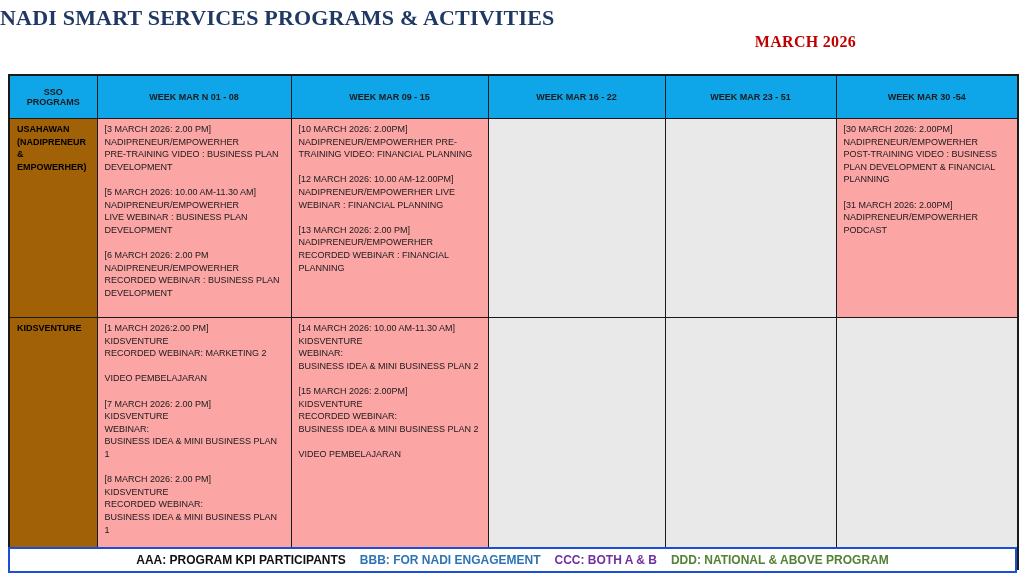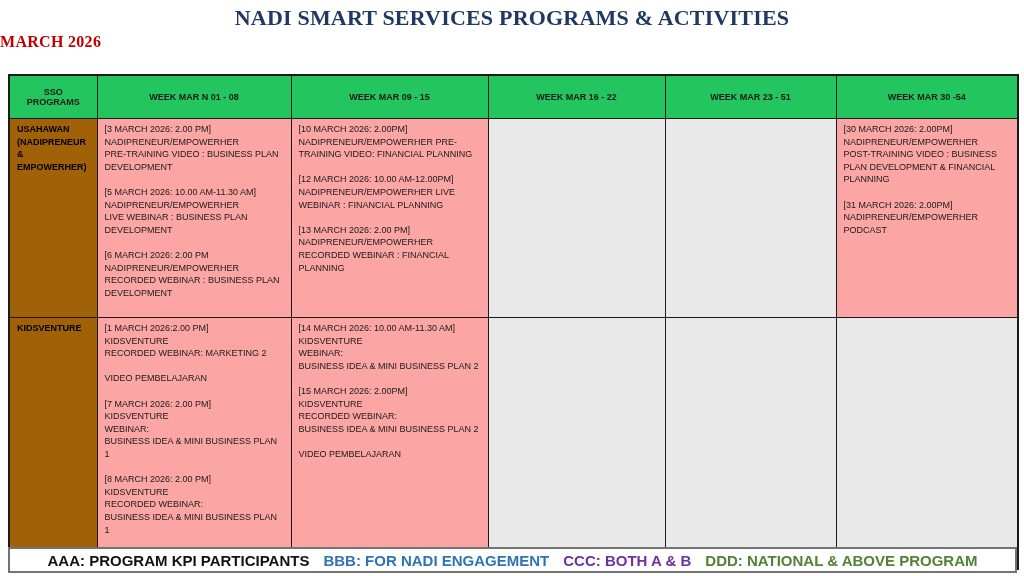--- a/index.html
+++ b/index.html
@@ -5,46 +5,46 @@
   html, body { margin: 0; padding: 0; }
   body {
     width: 1024px; height: 576px;
     background: #ffffff;
     font-family: "Liberation Sans", sans-serif;
     position: relative;
     overflow: hidden;
   }
   .page-title {
     position: absolute; top: 5px; left: 0; width: 1024px;
-    text-align: center;
+    text-align: left;
     font-family: "Liberation Serif", serif;
     font-weight: bold; font-size: 22px;
     color: #1F3864; letter-spacing: 0.2px;
   }
   .page-subtitle {
     position: absolute; top: 33px; left: 0; width: 856px;
-    text-align: left;
+    text-align: right;
     font-family: "Liberation Serif", serif;
     font-weight: bold; font-size: 16px;
     color: #C00000; letter-spacing: 0.3px;
   }
   table.schedule {
     position: absolute; top: 74px; left: 8px;
     border-collapse: collapse; table-layout: fixed;
     width: 1009px;
     border: 2px solid #1a1a1a;
   }
   table.schedule th, table.schedule td {
     border: 1px solid #1a1a1a;
     padding: 4px 7px;
     vertical-align: top;
     font-size: 9px;
   }
   table.schedule th {
-    background: #22c55e;
+    background: #0ea5e9;
     font-weight: bold; color: #1a1a1a;
     text-align: center; vertical-align: middle;
     height: 14px; padding: 11px;
   }
   td.label-cell {
     background: #a16207;
     font-weight: bold;
     vertical-align: middle;
     white-space: pre-line;
     line-height: 12.5px;
@@ -53,25 +53,25 @@
     background: #fca5a5;
     white-space: pre-line;
     line-height: 12.6px;
     color: #1a1a1a;
   }
   td.empty-cell { background: #e9e9e9; }
   td.v-mid { vertical-align: middle; }
   .legend-bar {
     position: absolute; top: 547px; left: 8px;
     width: 1005px; height: 22px;
-    border: 2px solid #737373;
+    border: 2px solid #1d4ed8;
     background: #ffffff;
     display: flex; align-items: center; justify-content: center;
     gap: 14px;
-    font-size: 15px; font-weight: bold;
+    font-size: 12px; font-weight: bold;
     white-space: nowrap;
   }
 </style>
 </head>
 <body>
 
 <div class="page-title">NADI SMART SERVICES PROGRAMS &amp; ACTIVITIES</div>
 <div class="page-subtitle">MARCH 2026</div>
 
 <table class="schedule">

